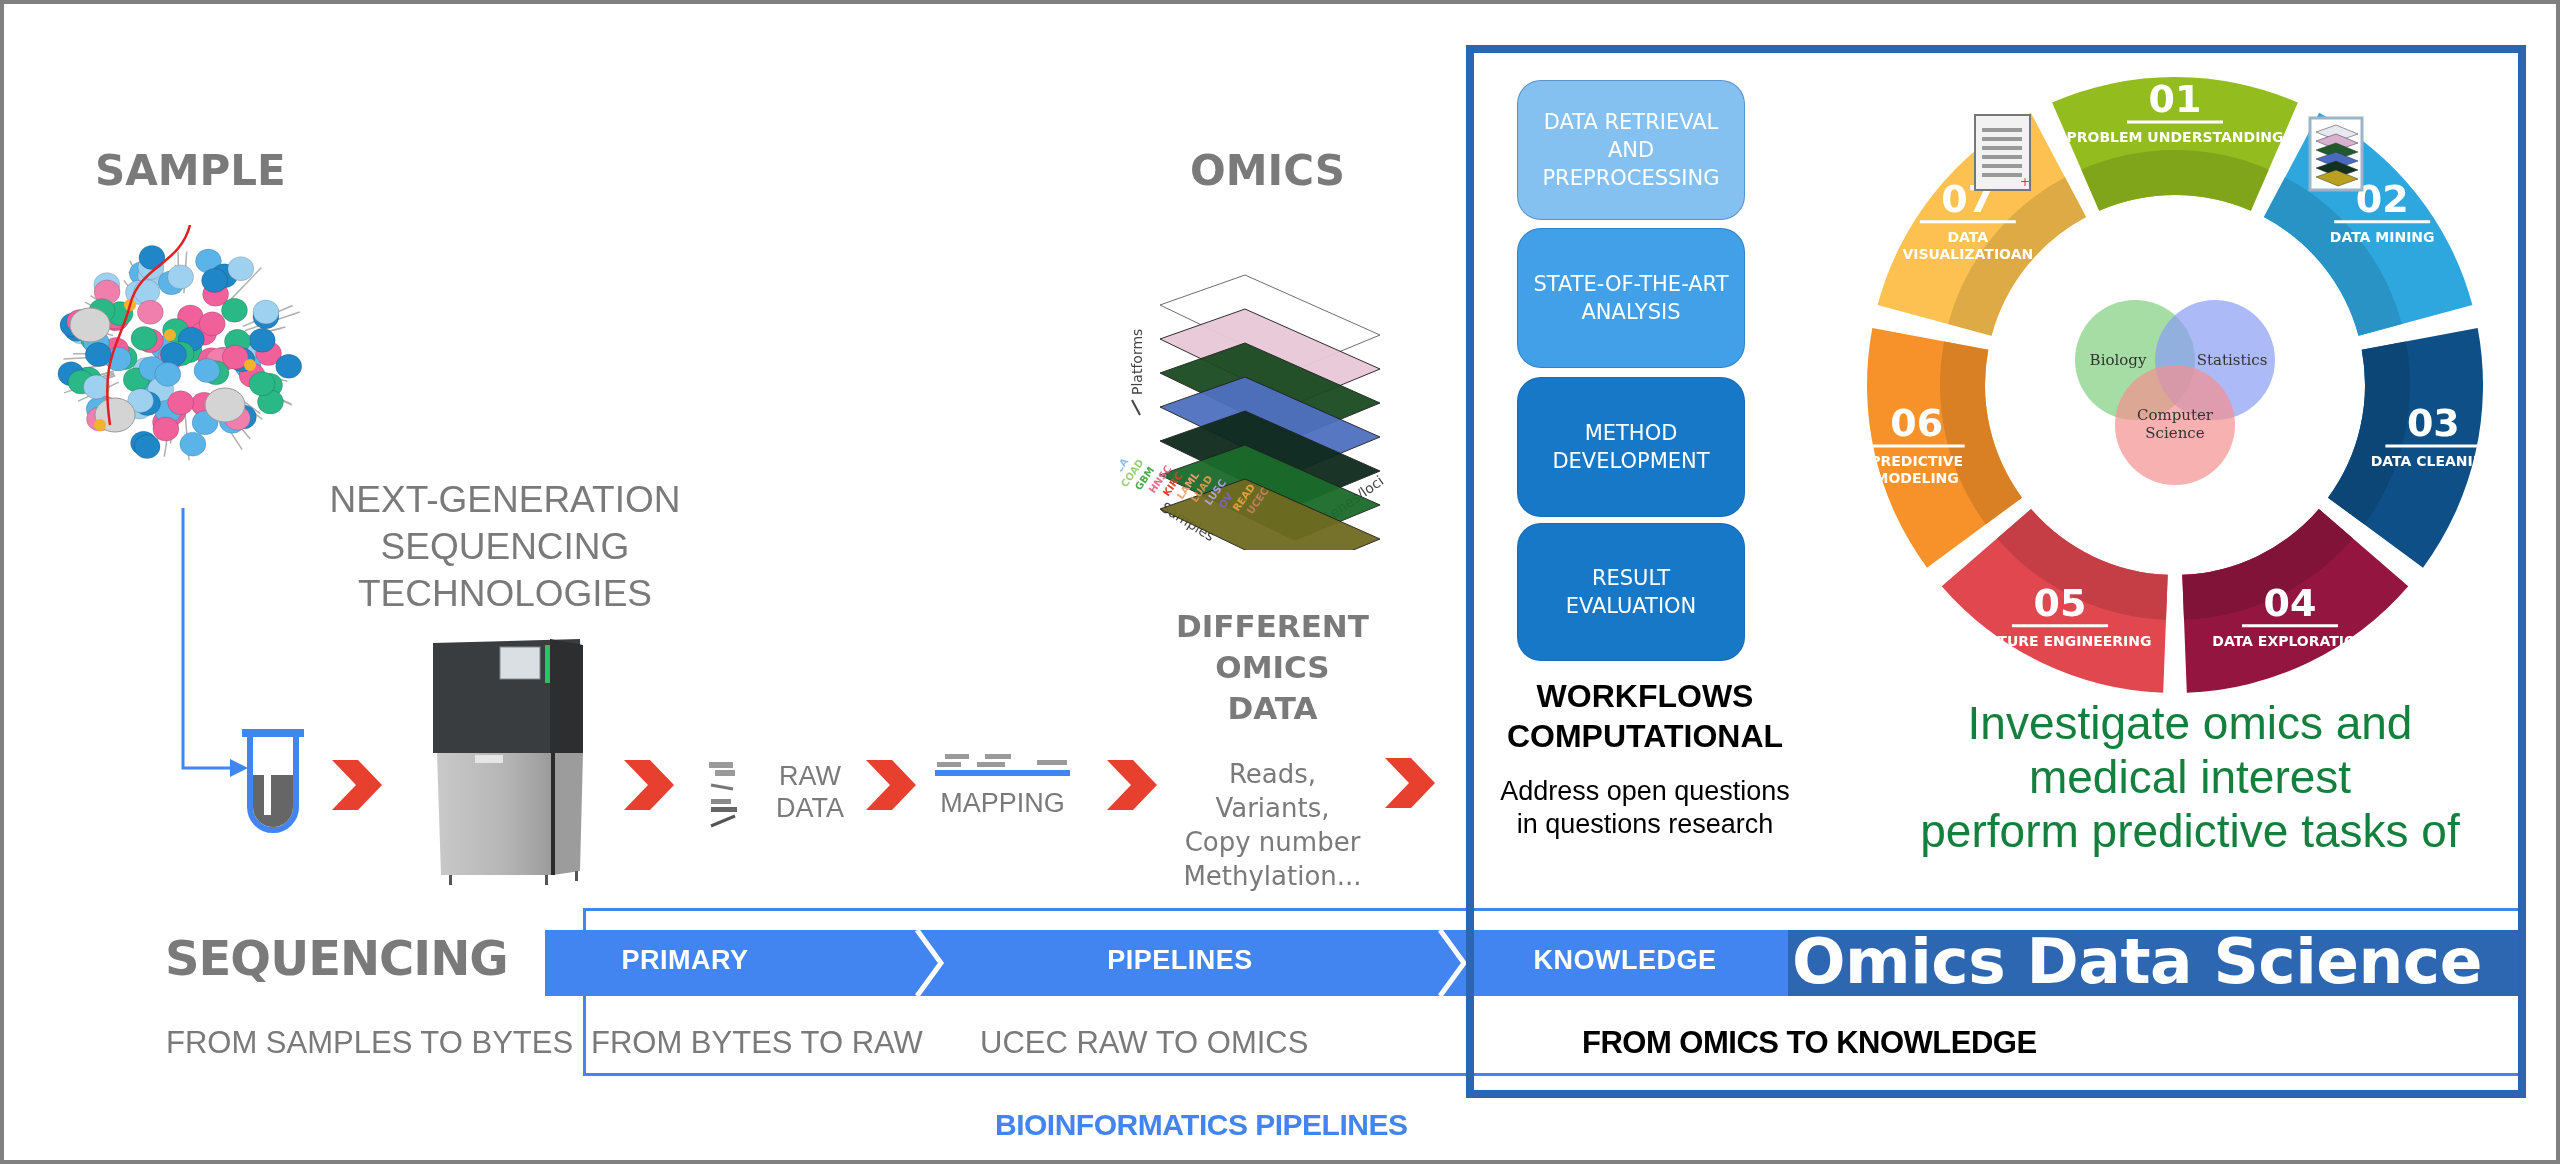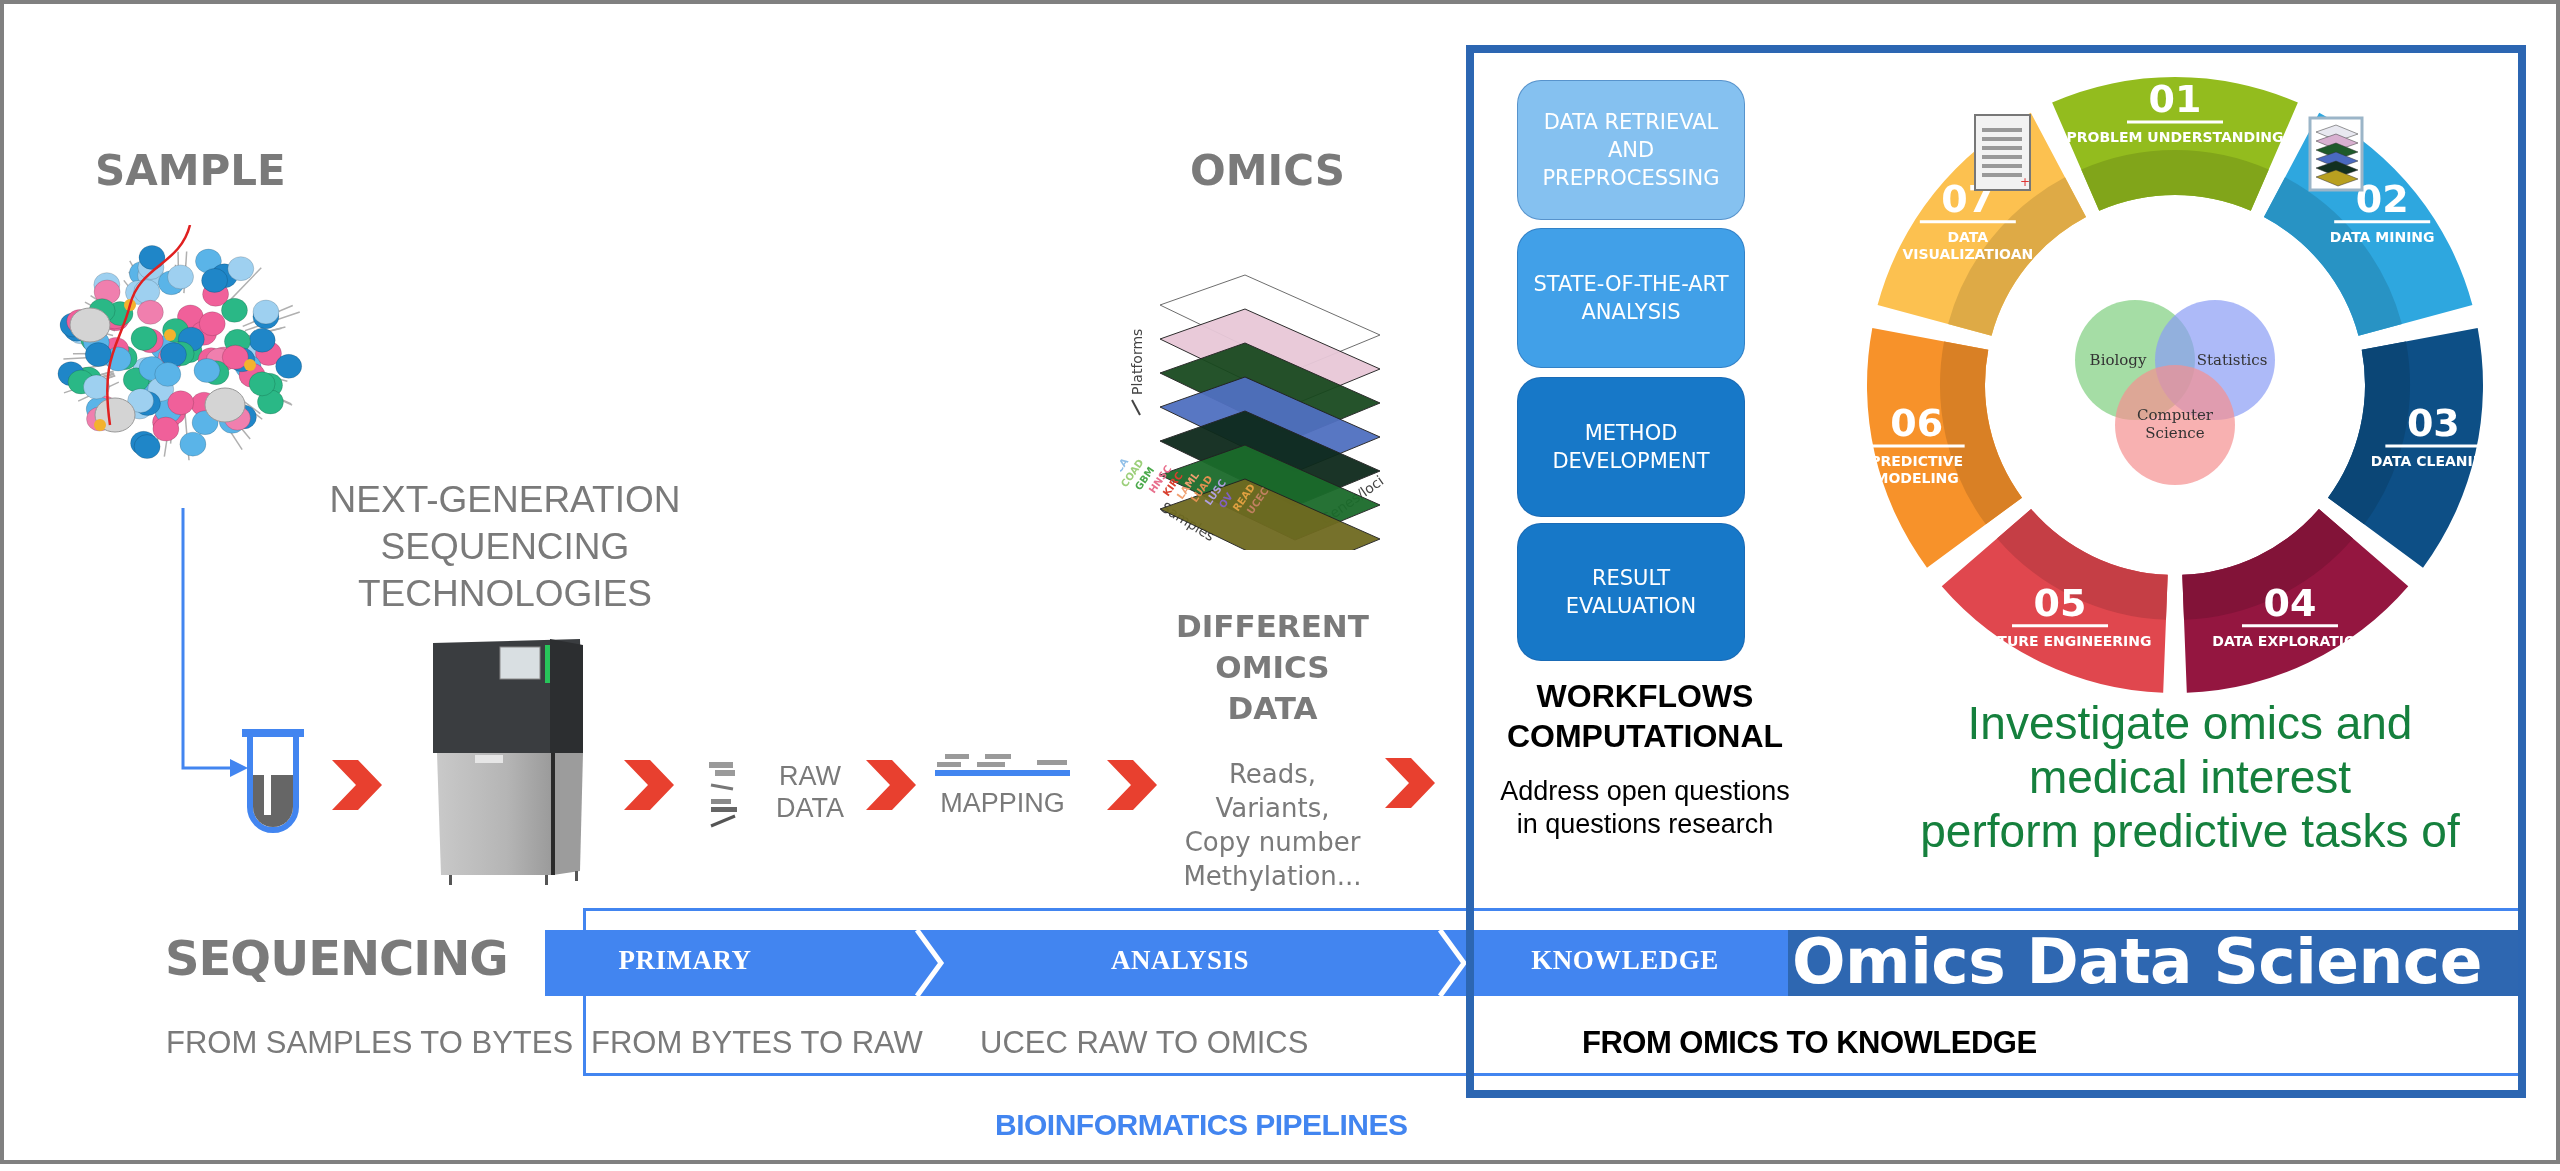--- a/index.html
+++ b/index.html
@@ -6,21 +6,21 @@
   body { width:2560px; height:1171px; position:relative; overflow:hidden; font-family:"Liberation Sans", sans-serif; }
   .abs { position:absolute; }
   .outer-border { left:0; top:0; width:2552px; height:1156px; border:4px solid #808080; box-sizing:content-box; }
   .gray-title { color:#7a7a7a; font-weight:bold; font-family:"DejaVu Sans", sans-serif; }
   .gray-thin { color:#7a7a7a; font-family:"Liberation Sans", sans-serif; }
   .center { text-align:center; }
   .chev { width:54px; height:54px; }
   .step-box { position:absolute; left:1517px; width:228px; border-radius:24px; color:#ffffff; display:flex; align-items:center; justify-content:center; text-align:center; font-family:"DejaVu Sans", sans-serif; font-size:21px; line-height:28px; box-sizing:border-box; padding:0 10px; border:1.5px solid rgba(30,90,160,0.45); }
   .frame { left:1466px; top:45px; width:1044px; height:1037px; border:8px solid #2c66b2; }
   .pipe-outline { left:583px; top:908px; width:1935px; height:162px; border:3px solid #4285f0; border-right:none; }
-  .banner-label { color:#ffffff; font-weight:bold; font-size:27px; font-family:Liberation Serif, serif; letter-spacing:0.5px; }
+  .banner-label { color:#ffffff; font-weight:bold; font-size:27px; font-family:Liberation Sans, sans-serif; letter-spacing:0.5px; }
   .sub-label { font-size:31px; color:#7a7a7a; font-family:"Liberation Sans", sans-serif; white-space:nowrap; }
   .wheel-num { fill:#ffffff; font-family:"DejaVu Sans", sans-serif; font-weight:bold; font-size:38px; text-anchor:middle; }
   .wheel-lbl { fill:#ffffff; font-family:"DejaVu Sans", sans-serif; font-weight:bold; font-size:14px; text-anchor:middle; }
   .venn-lbl { font-family:"DejaVu Serif", serif; font-size:15px; fill:#333333; text-anchor:middle; }
 </style>
 </head>
 <body>
 
 <div class="abs outer-border"></div>
 
@@ -290,21 +290,21 @@
 
 <div class="abs pipe-outline"></div>
 
 <svg class="abs" style="left:545px;top:930px;" width="1975" height="66">
   <rect x="0" y="0" width="1975" height="66" fill="#4285f0"></rect>
   <polyline points="372,0 396,33 372,66" stroke="#ffffff" stroke-width="5" fill="none"></polyline>
   <polyline points="895,0 919,33 895,66" stroke="#ffffff" stroke-width="5" fill="none"></polyline>
   <rect x="1243" y="0" width="732" height="66" fill="#2e67b1"></rect>
 </svg>
 <div class="abs banner-label center" style="left:545px;top:945px;width:280px;">PRIMARY</div>
-<div class="abs banner-label center" style="left:945px;top:945px;width:470px;">ANALYSIS</div>
+<div class="abs banner-label center" style="left:945px;top:945px;width:470px;">PIPELINES</div>
 <div class="abs banner-label center" style="left:1480px;top:945px;width:290px;">KNOWLEDGE</div>
 <div class="abs" style="left:1792px;top:925px;width:730px;font-size:63px;font-weight:bold;color:#ffffff;font-family:'DejaVu Sans',sans-serif;white-space:nowrap;letter-spacing:-0.5px;">Omics Data Science</div>
 
 <div class="abs gray-title" style="left:165px;top:930px;font-size:48px;letter-spacing:-1px;">SEQUENCING</div>
 <div class="abs sub-label" style="left:166px;top:1025px;">FROM SAMPLES TO BYTES</div>
 <div class="abs sub-label" style="left:591px;top:1025px;">FROM BYTES TO RAW</div>
 <div class="abs sub-label" style="left:980px;top:1025px;">UCEC RAW TO OMICS</div>
 <div class="abs" style="left:1582px;top:1025px;font-size:31px;font-weight:bold;color:#000;font-family:'Liberation Sans',sans-serif;white-space:nowrap;letter-spacing:-0.5px;text-align:center;">FROM OMICS TO KNOWLEDGE</div>
 
 <div class="abs" style="left:995px;top:1108px;font-size:30px;font-weight:bold;color:#4285f0;font-family:'Liberation Sans',sans-serif;white-space:nowrap;letter-spacing:-0.5px;">BIOINFORMATICS PIPELINES</div>

